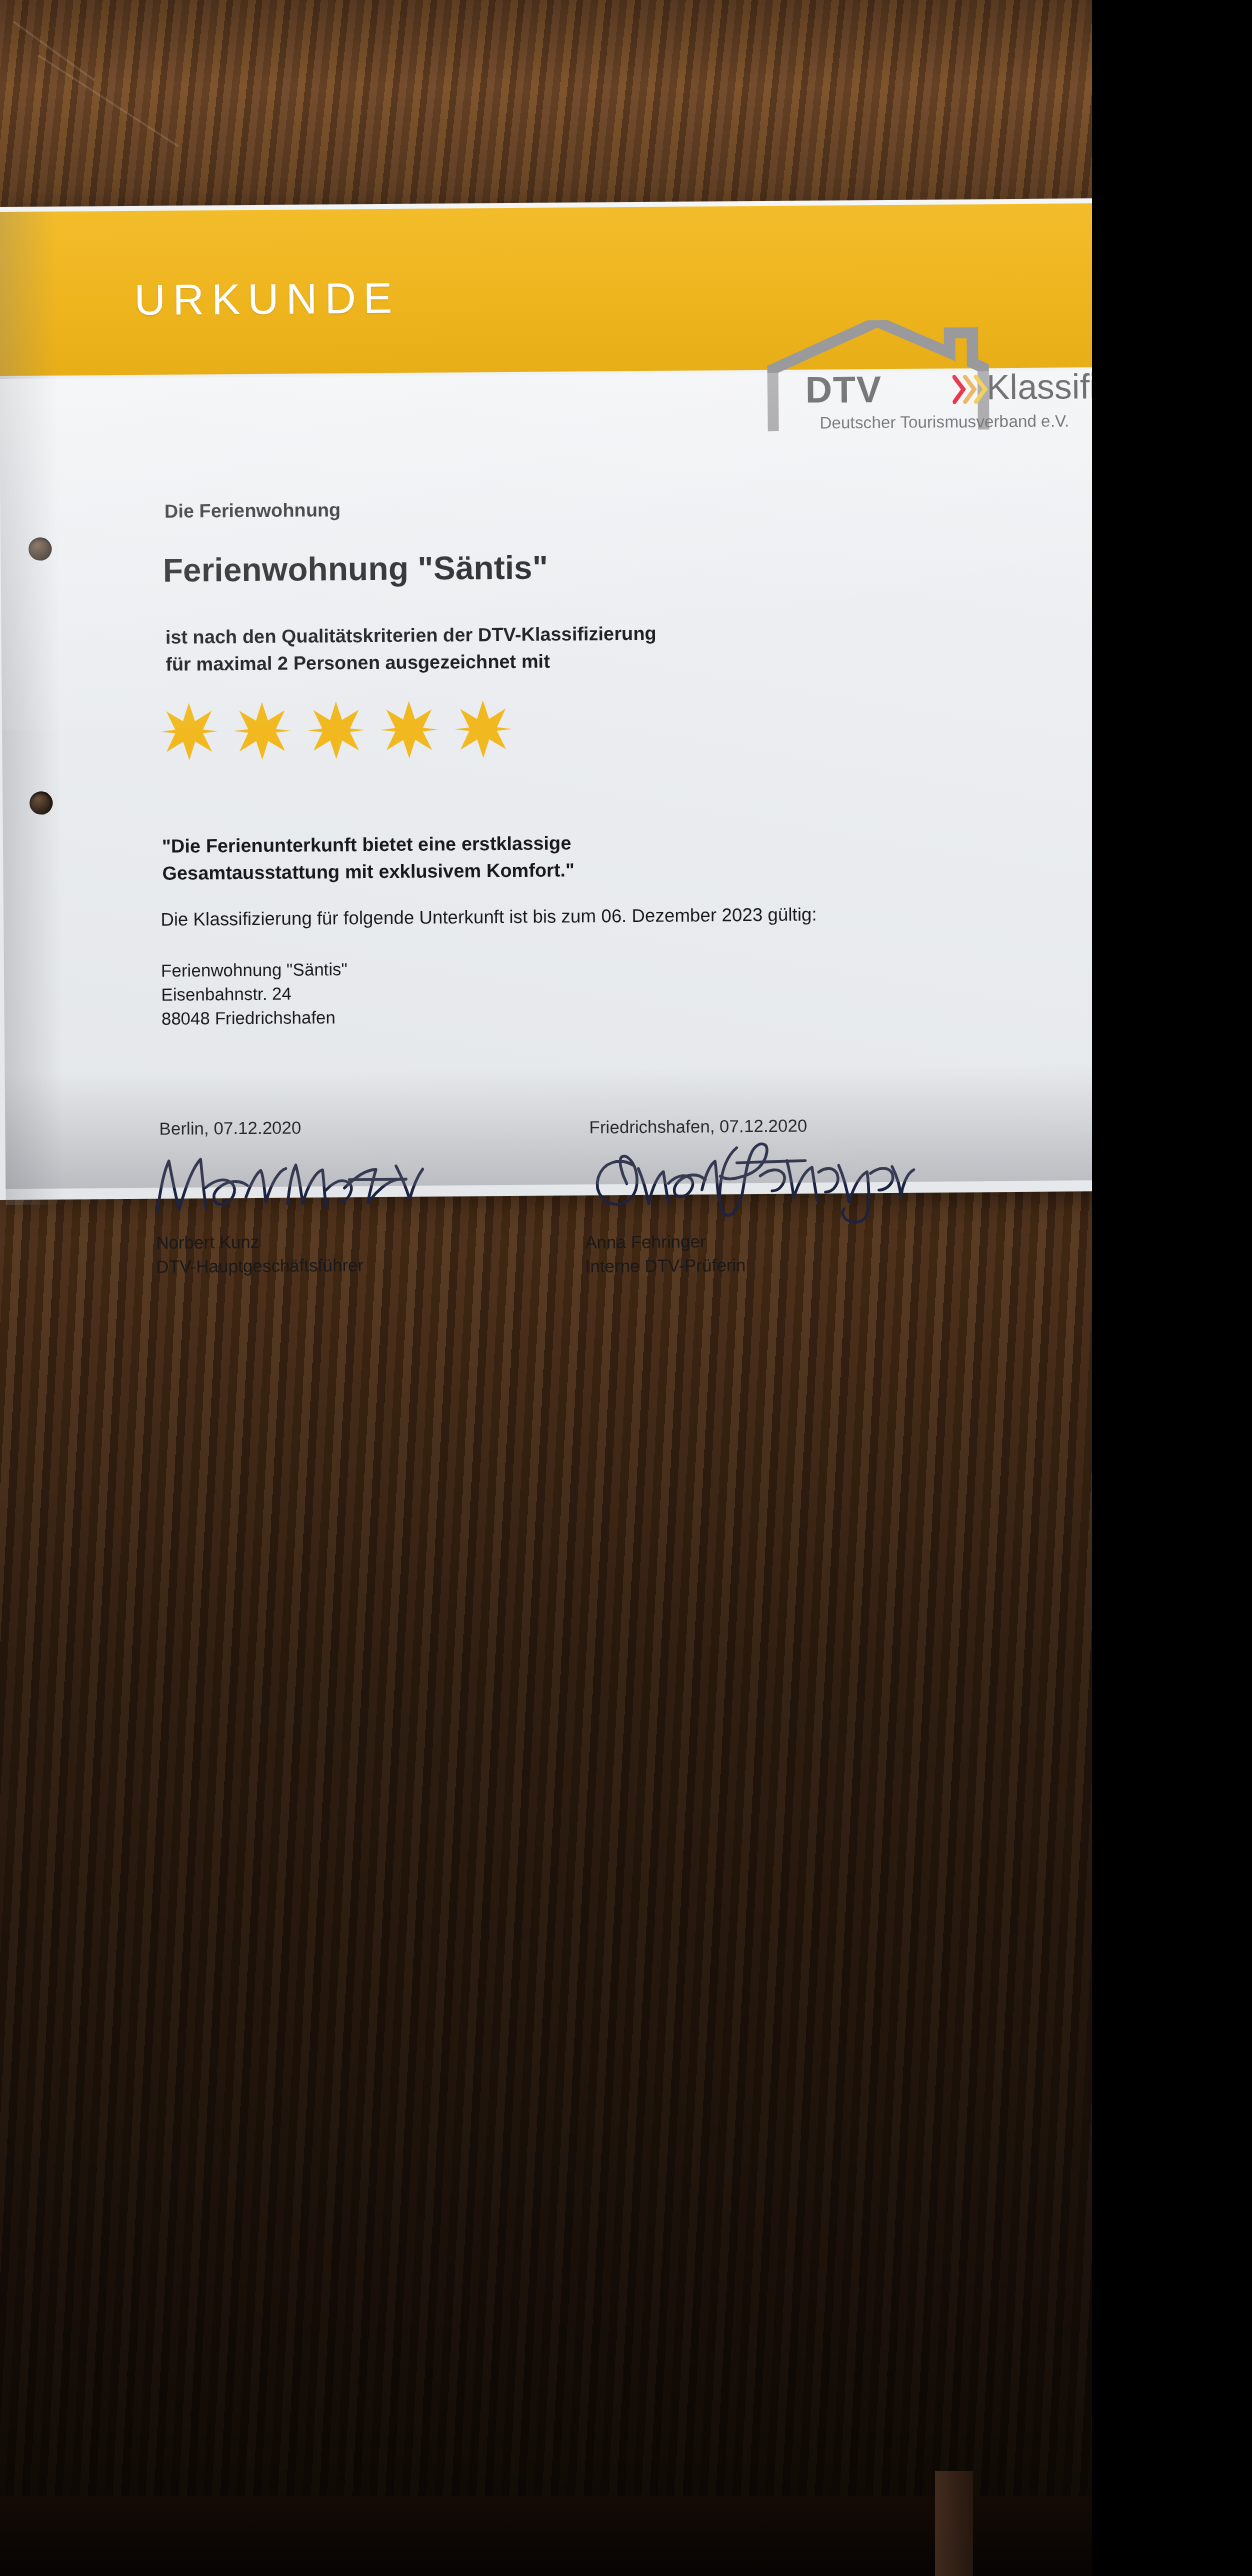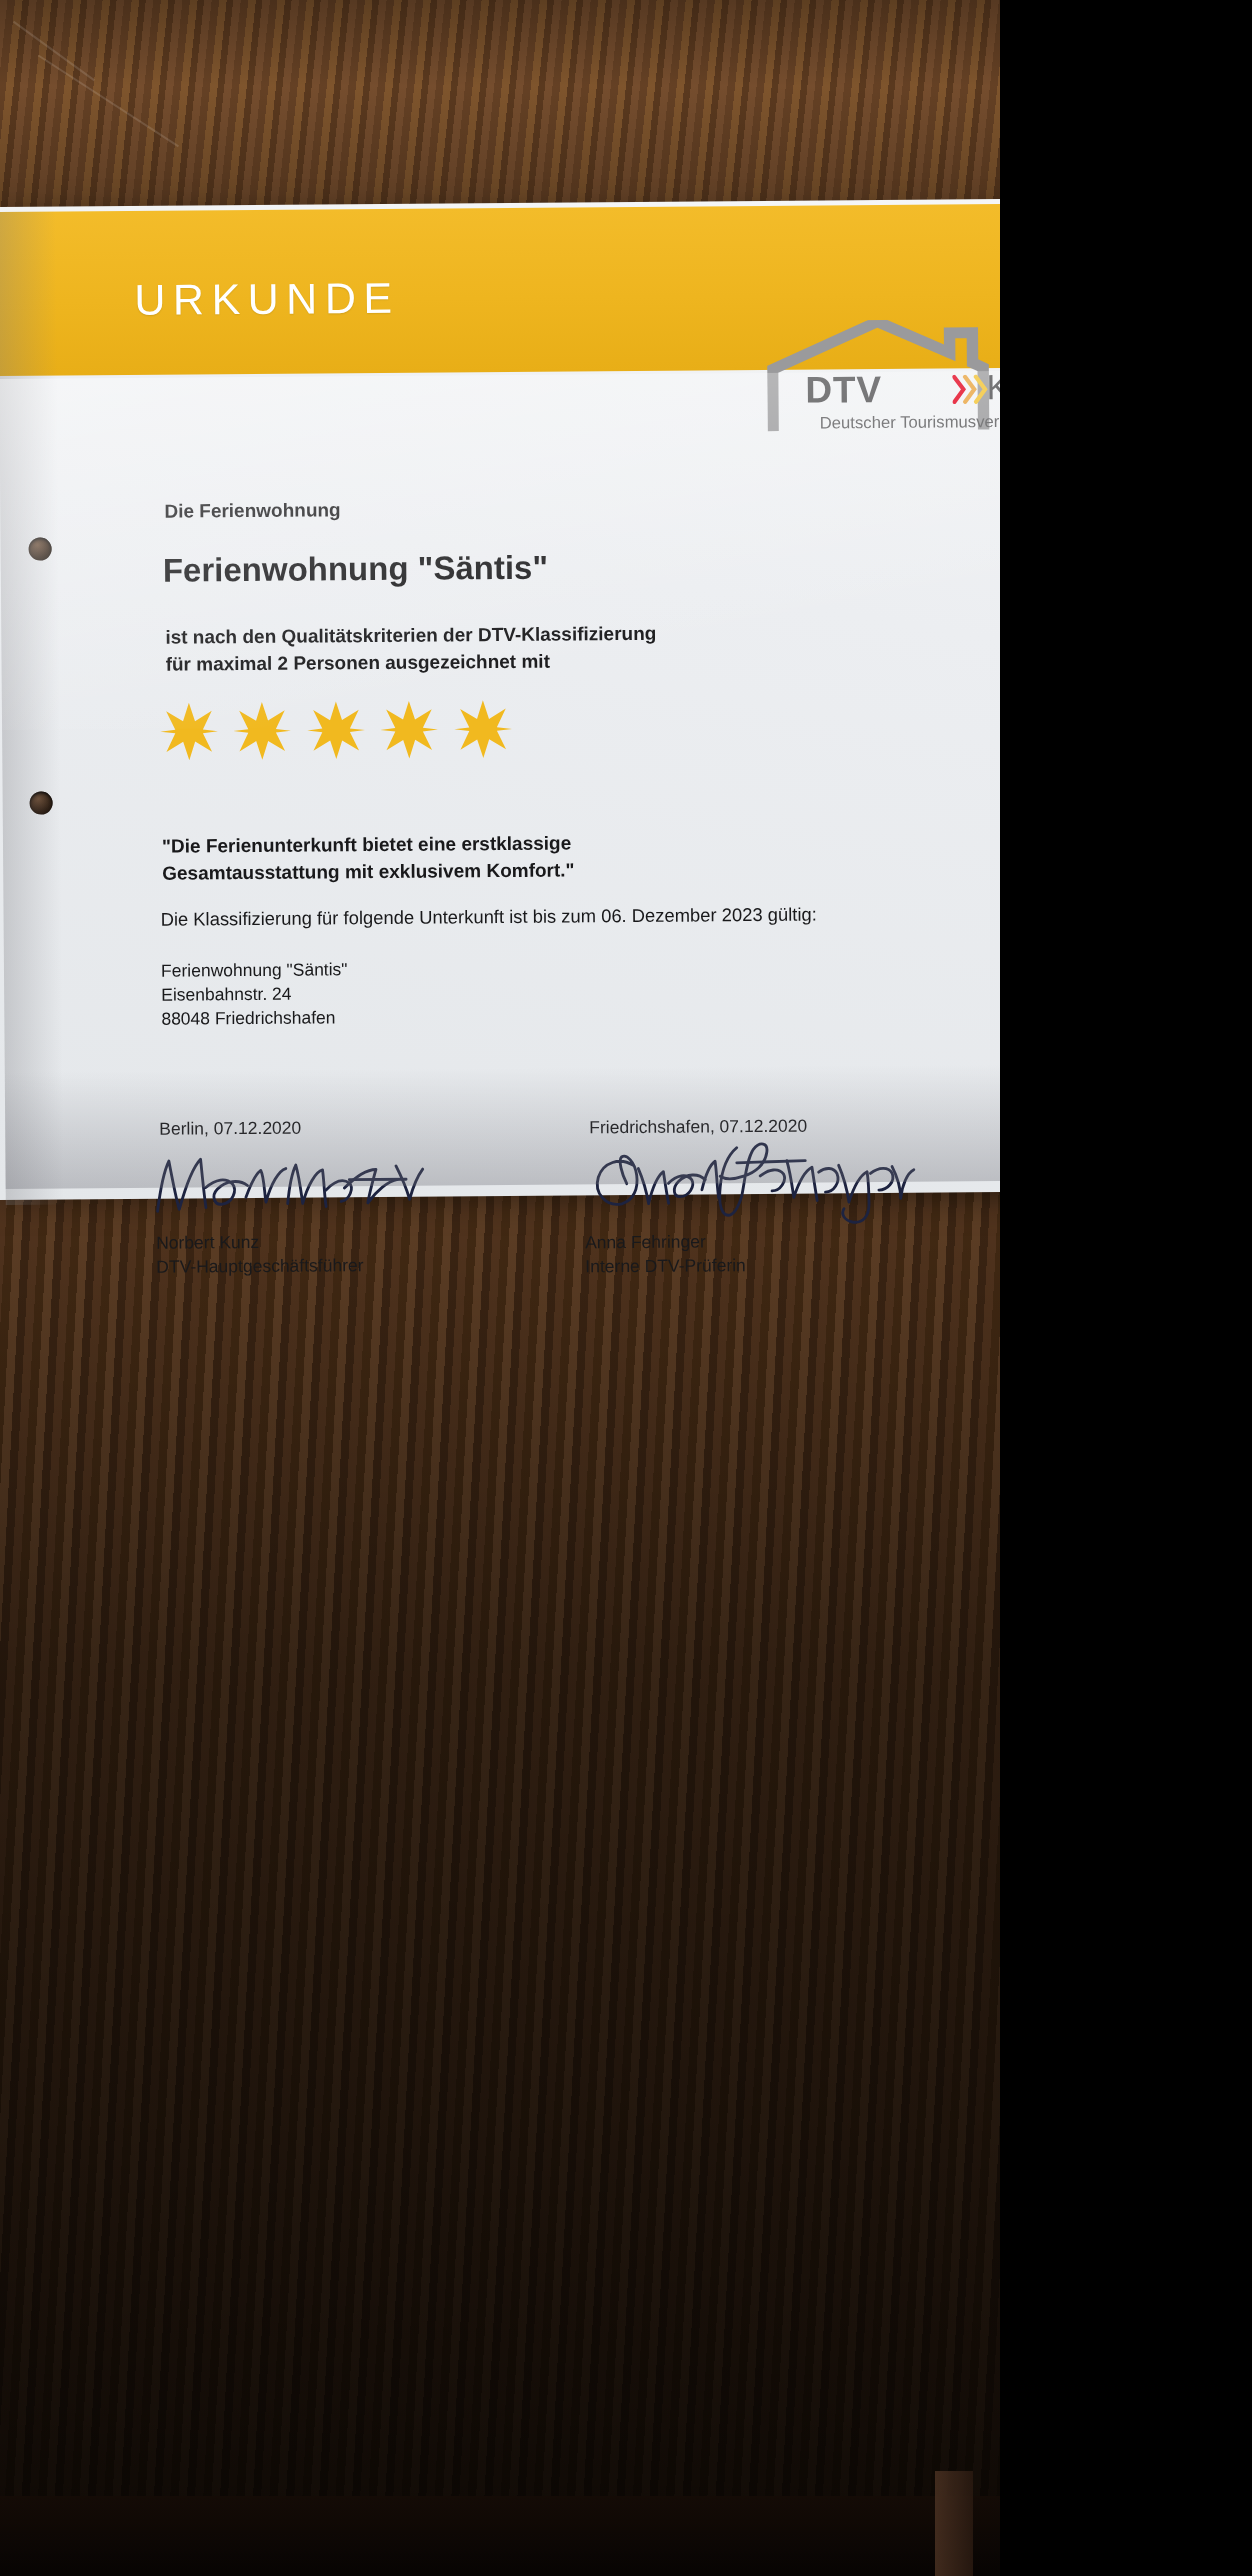--- a/index.html
+++ b/index.html
@@ -5,21 +5,21 @@
   html, body {
     margin: 0;
     padding: 0;
     background: #000;
   }
   body {
     font-family: "Liberation Sans", sans-serif;
   }
   #page {
     position: relative;
-    width: 1000px;
+    width: 1092px;
     height: 2576px;
     overflow: hidden;
     background: #f97316;
   }
 
   
   .wood {
     position: absolute;
     inset: 0;
     background:

